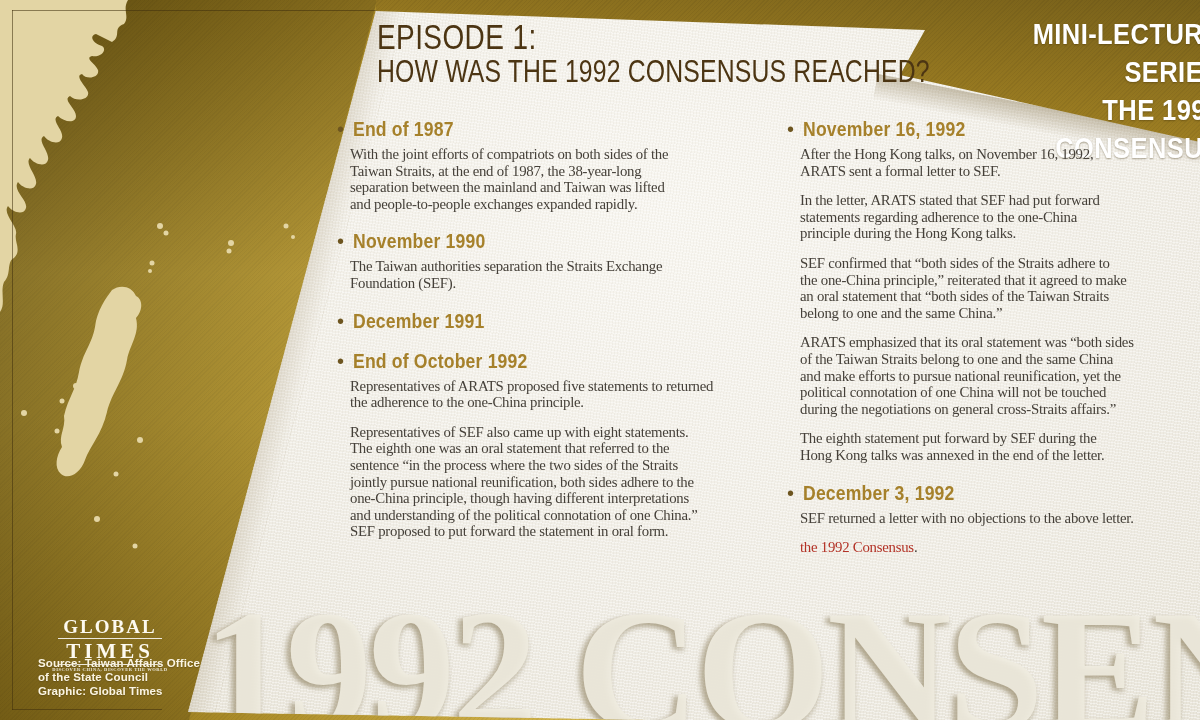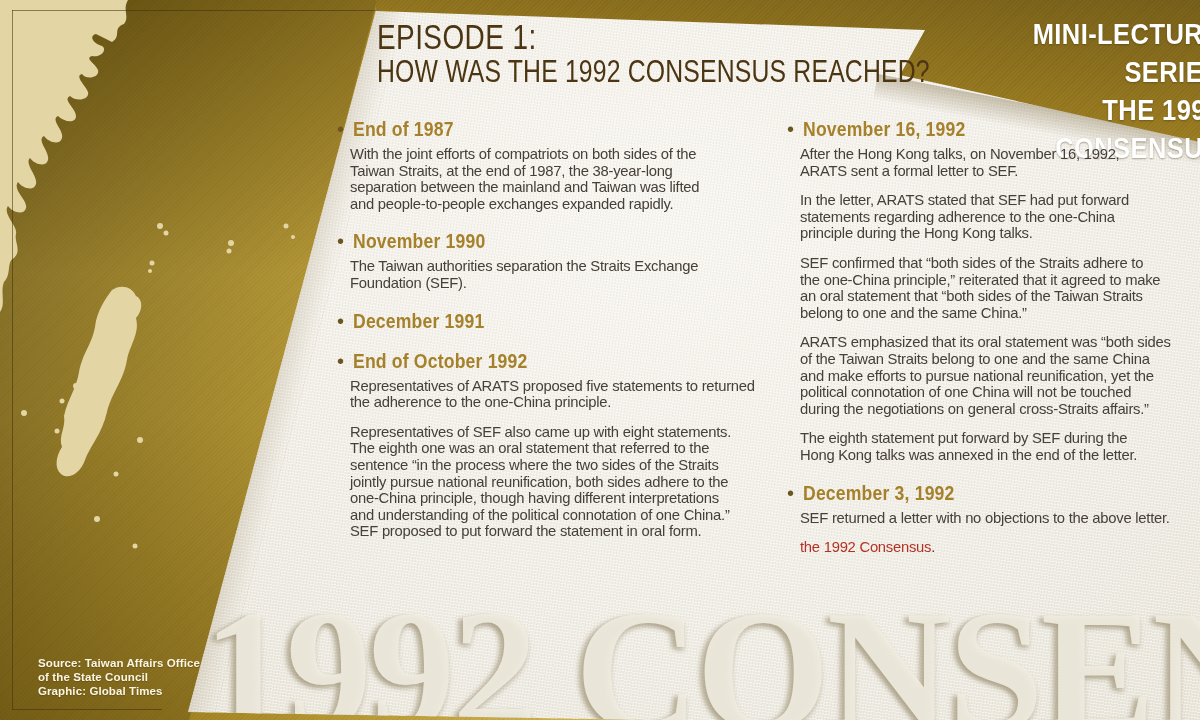--- a/index.html
+++ b/index.html
@@ -71,21 +71,21 @@
   
   .col{position:absolute;top:118px;z-index:7;}
   #col-left{left:350px;width:436px;}
   #col-right{left:800px;width:404px;}
   .entry{margin-bottom:18px;}
   .entry-head{display:flex;align-items:baseline;margin-bottom:6px;}
   .bullet{color:#6d551f;font-size:20px;margin-right:9px;margin-left:-13px;line-height:22px;}
   .date{color:#a6812b;font-weight:bold;font-size:20px;line-height:22px;transform:scaleX(.88);transform-origin:left bottom;letter-spacing:.2px;}
   .entry p{
     margin:0 0 13px 0;white-space:pre-line;
-    font-family:Liberation Sans, sans-serif;
+    font-family:Liberation Serif, serif;
     font-size:14.8px;line-height:16.6px;letter-spacing:-.25px;
     color:#454039;
   }
   .red{color:#b33226;}
   
   #logo{position:absolute;left:52px;top:617px;width:116px;z-index:7;text-align:center;
         color:#fdfaf0;font-family:"Liberation Serif",serif;font-weight:bold;}
   #logo .g1{font-size:19px;line-height:19px;letter-spacing:2px;}
   #logo .rule{height:1px;background:rgba(255,255,255,.85);margin:2px 6px;}
   #logo .g2{font-size:21px;line-height:21px;letter-spacing:4px;}
@@ -228,18 +228,25 @@
       <div class="entry-head">
         <span class="bullet">•</span>
         <span class="date">December 3, 1992</span>
       </div>
       <p>SEF returned a letter with no objections to the above letter.</p>
       <p><span class="red">the 1992 Consensus</span><span>.</span></p>
     </div>
 
   </div>
 
+  <div id="logo">
+    <div class="g1">GLOBAL</div>
+    <div class="rule"></div>
+    <div class="g2">TIMES</div>
+    <div class="rule"></div>
+    <div class="tag">DISCOVER CHINA, DISCOVER THE WORLD</div>
+  </div>
 
   <div id="source">Source: Taiwan Affairs Office
 of the State Council
 Graphic: Global Times</div>
 
 </div>
 
 </body></html>

